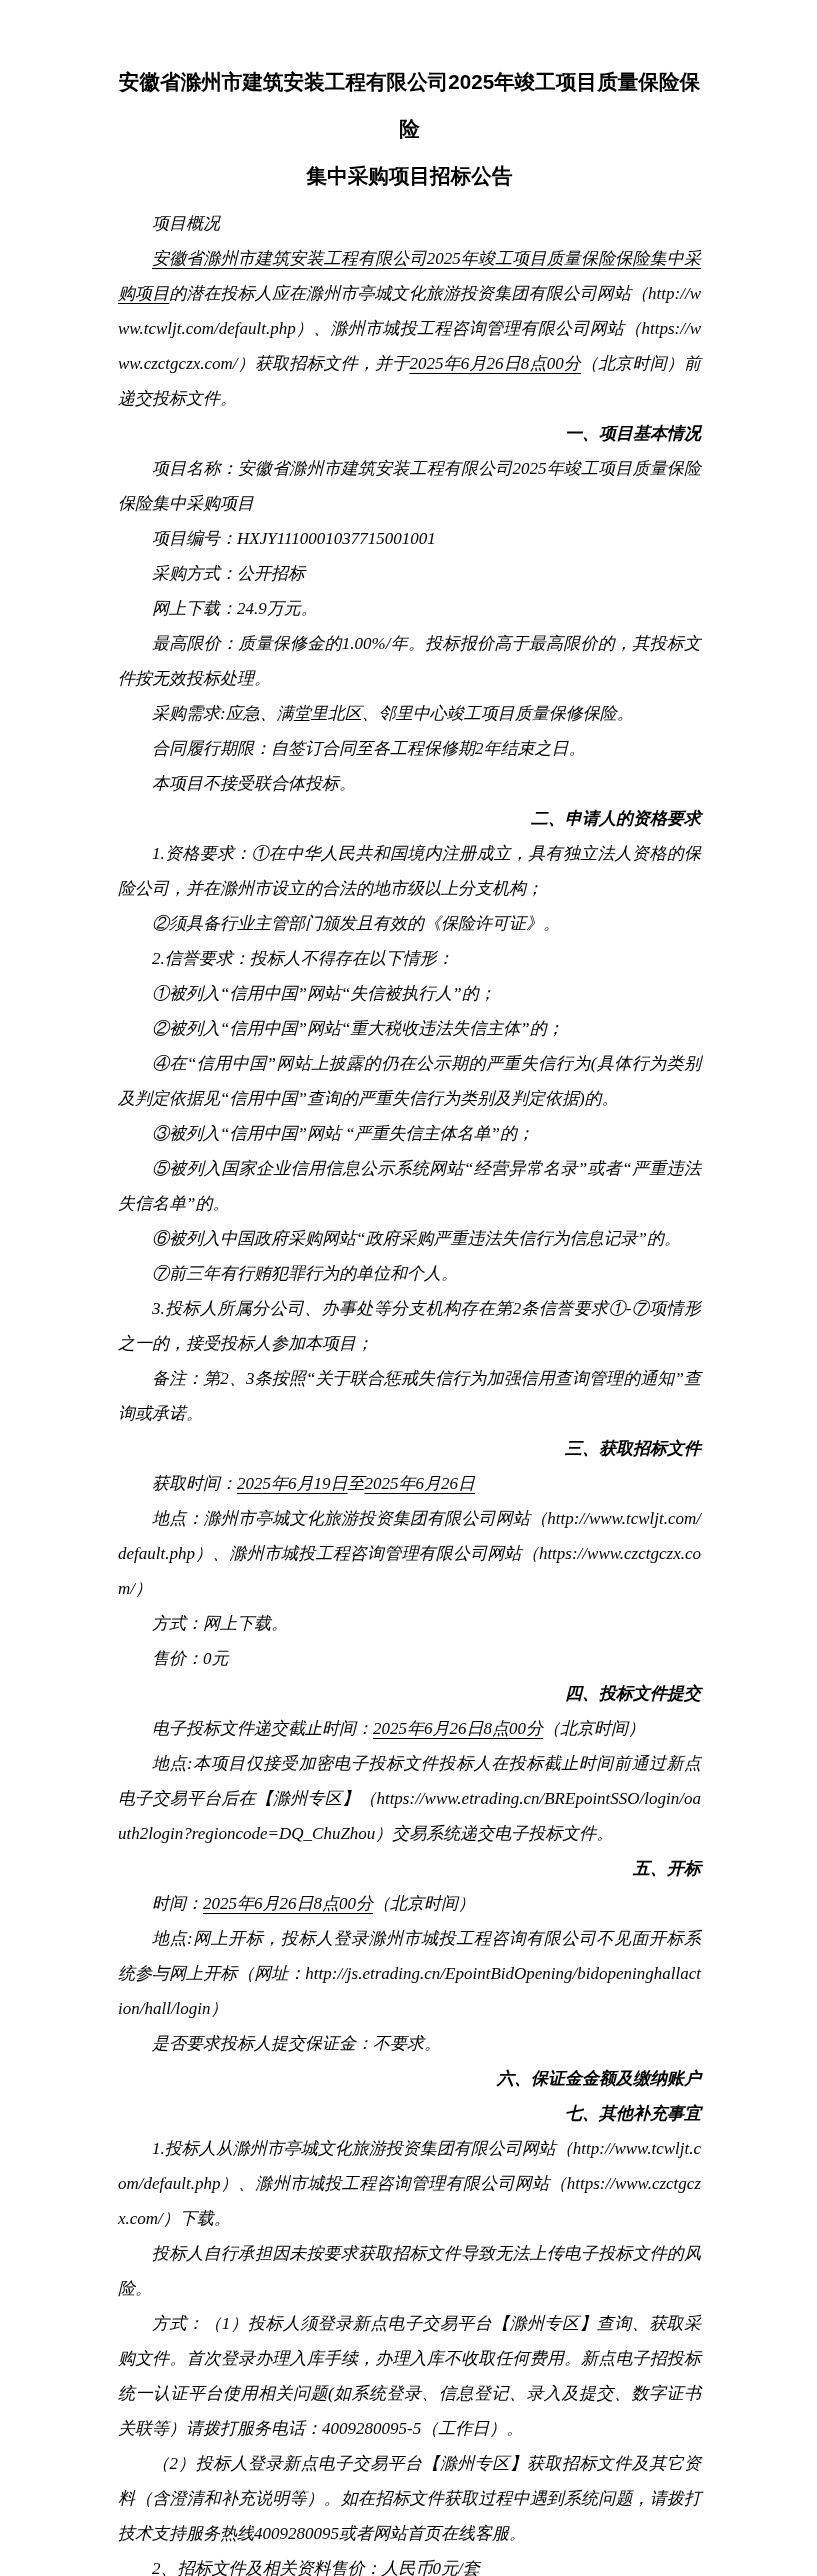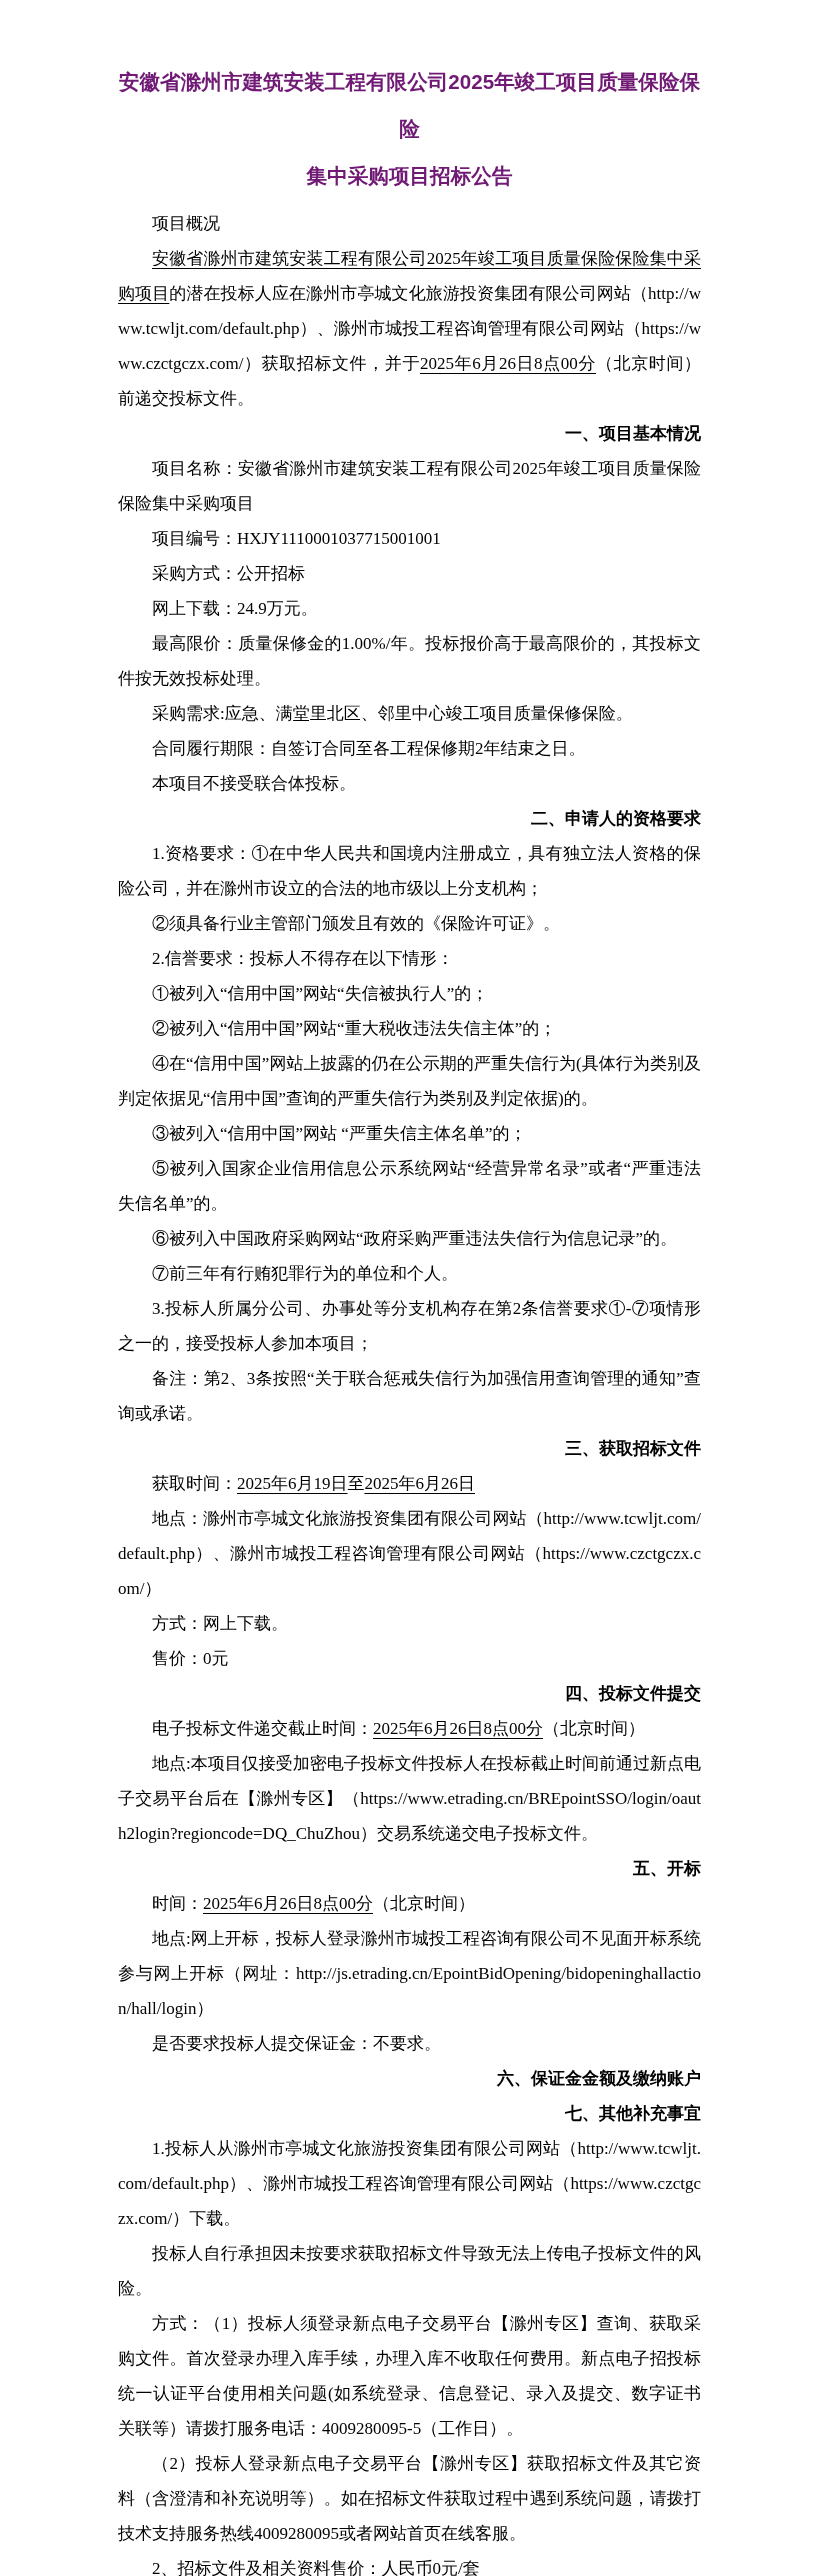--- a/index.html
+++ b/index.html
@@ -12,30 +12,31 @@
     padding:58px 117px 72px 118px;
     font-family:"Liberation Serif","DejaVu Serif",serif;
   }
   .doc-title{
     text-align:center;
     font-family:"Liberation Sans","DejaVu Sans",sans-serif;
     font-weight:700;
     font-size:20.6px;
     line-height:47px;
     margin:0 0 7.2px 0;
-    color:#701a75;
+    color:#000000;
   }
   .blk{
     margin:0;
     font-size:17px;
     line-height:35px;
     text-align:justify;
     text-indent:2em;
     word-break:break-all;
     color:#000;
+    font-style:italic;
   }
   .blk.heading{
     font-family:"Liberation Sans","DejaVu Sans",sans-serif;
     font-weight:700;
     text-indent:0;
     text-align:right;
   }
   .u{
     text-decoration:underline;
     text-underline-offset:3.6px;

